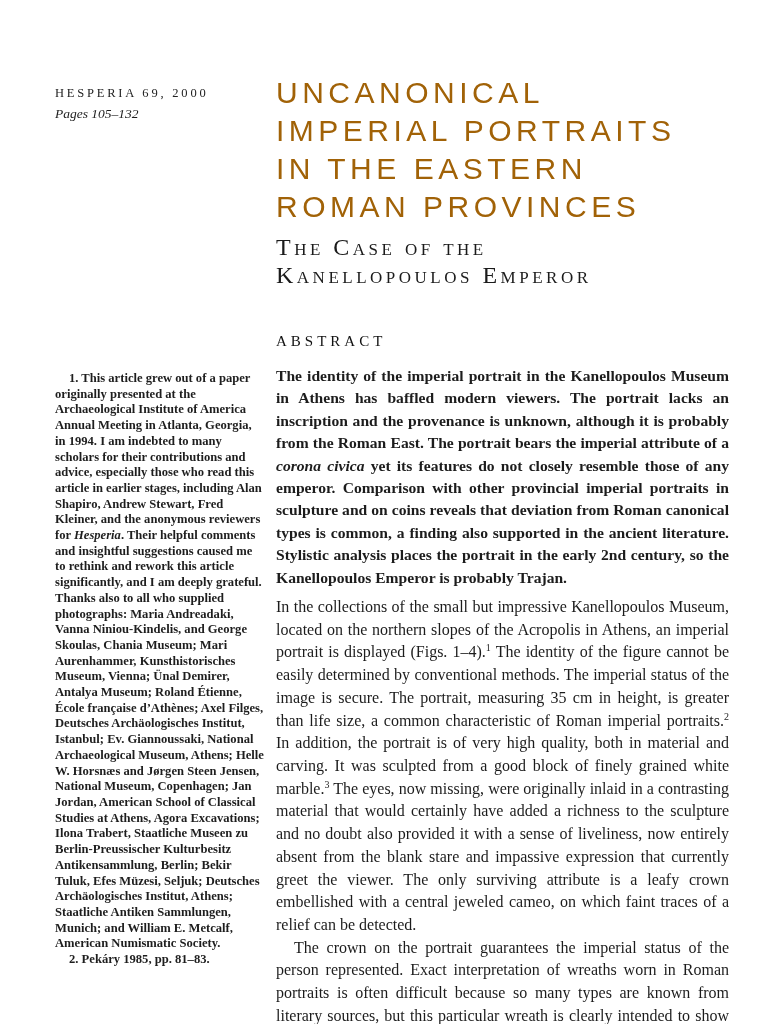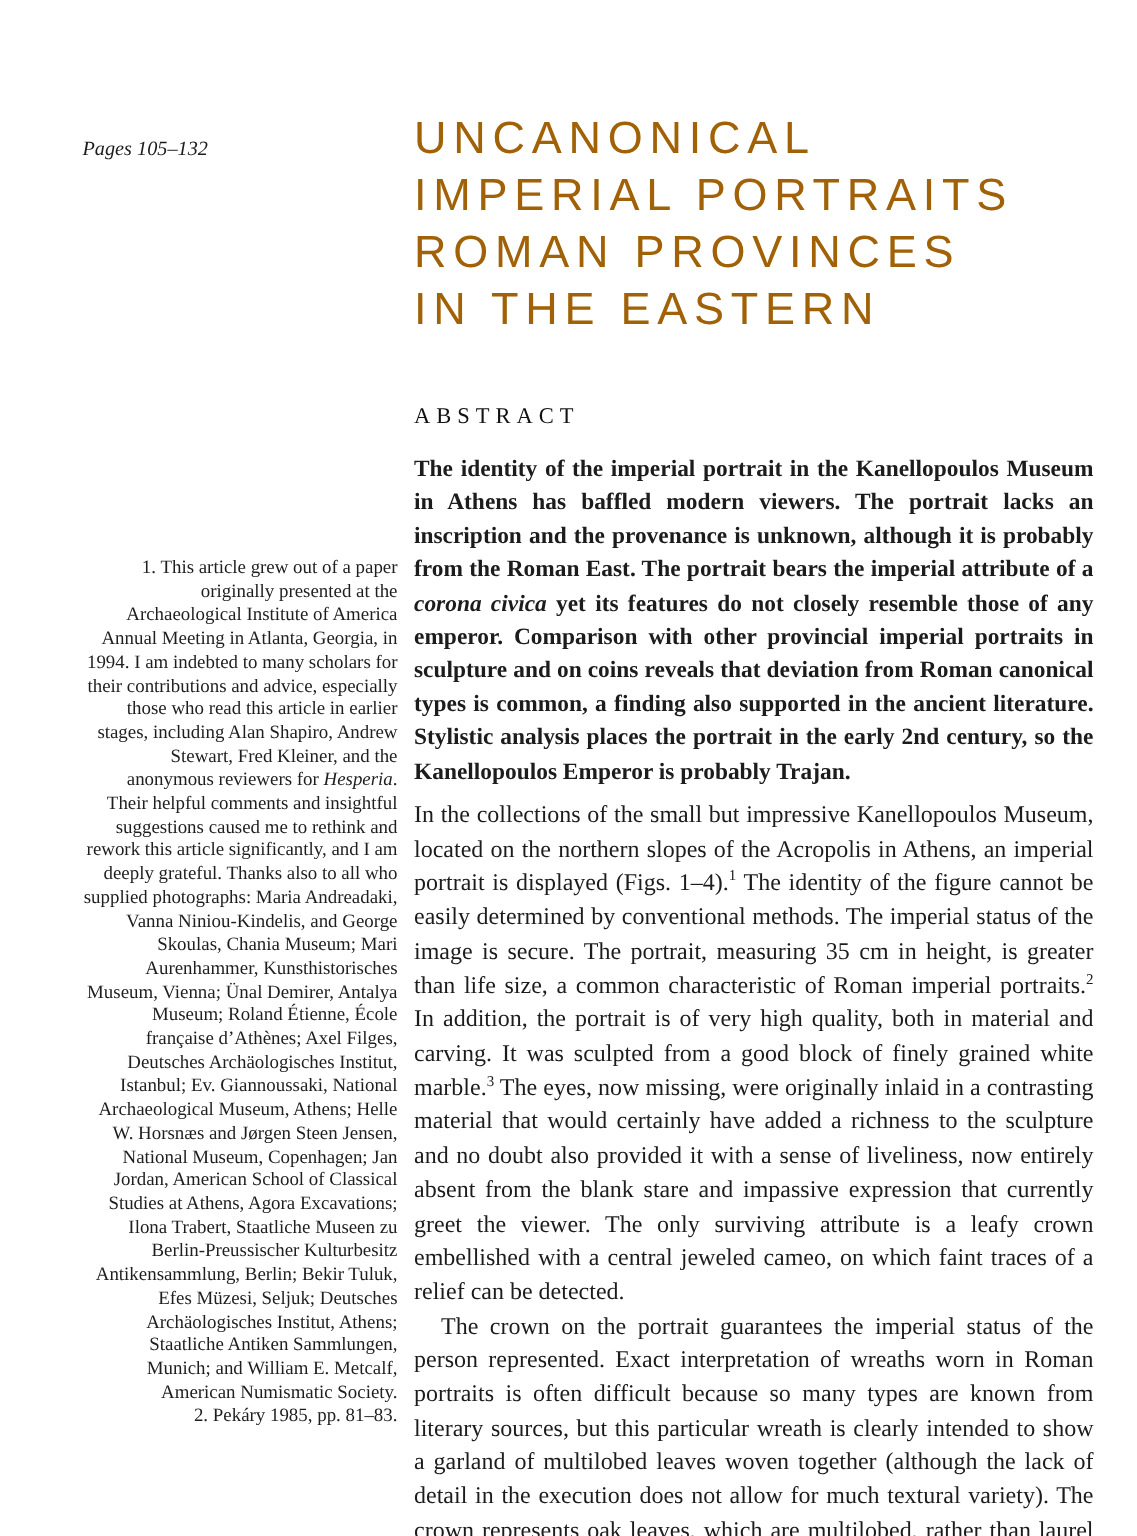--- a/index.html
+++ b/index.html
@@ -17,21 +17,22 @@
   
   .masthead { position: absolute; left: 55px; top: 86px; width: 212px; }
   .journal {
     font-size: 12.5px; letter-spacing: 2.8px; color: #222;
   }
   .pages { font-style: italic; font-size: 13.5px; margin-top: 5px; }
 
   .footnotes {
     position: absolute; left: 55px; top: 371px; width: 210px;
     font-size: 12.6px; line-height: 15.7px; color: #1e1e1e;
-    text-align: right;
+    text-align: left;
+    font-weight: bold;
   }
   .footnotes p { margin: 0; text-indent: 14px; }
 
   
   .rightcol { position: absolute; left: 276px; top: 74px; width: 453px; }
   .title-line {
     font-family: "Liberation Sans", sans-serif;
     font-weight: 300;
     font-size: 30px;
     letter-spacing: 4.5px;
@@ -67,36 +68,41 @@
     font-size: 16px;
     line-height: 22.7px;
     text-align: justify;
   }
   .body-text p.indent { text-indent: 18px; }
 </style>
 </head>
 <body>
 
 <div class="masthead">
+  <div class="journal">HESPERIA 69, 2000</div>
   <div class="pages">Pages 105–132</div>
 </div>
 
 <div class="footnotes">
   <p><span>1. This article grew out of a paper originally presented at the Archaeological Institute of America Annual Meeting in Atlanta, Georgia, in 1994. I am indebted to many scholars for their contributions and advice, especially those who read this article in earlier stages, including Alan Shapiro, Andrew Stewart, Fred Kleiner, and the anonymous reviewers for </span><span class="it">Hesperia</span><span>. Their helpful comments and insightful suggestions caused me to rethink and rework this article significantly, and I am deeply grateful. Thanks also to all who supplied photographs: Maria Andreadaki, Vanna Niniou-Kindelis, and George Skoulas, Chania Museum; Mari Aurenhammer, Kunsthistorisches Museum, Vienna; Ünal Demirer, Antalya Museum; Roland Étienne, École française d’Athènes; Axel Filges, Deutsches Archäologisches Institut, Istanbul; Ev. Giannoussaki, National Archaeological Museum, Athens; Helle W. Horsnæs and Jørgen Steen Jensen, National Museum, Copenhagen; Jan Jordan, American School of Classical Studies at Athens, Agora Excavations; Ilona Trabert, Staatliche Museen zu Berlin-Preussischer Kulturbesitz Antikensammlung, Berlin; Bekir Tuluk, Efes Müzesi, Seljuk; Deutsches Archäologisches Institut, Athens; Staatliche Antiken Sammlungen, Munich; and William E. Metcalf, American Numismatic Society.</span></p>
   <p><span>2. Pekáry 1985, pp. 81–83.</span></p>
 </div>
 
 <div class="rightcol">
   <div>
     <div class="title-line">UNCANONICAL</div>
     <div class="title-line">IMPERIAL PORTRAITS</div>
+    <div class="title-line">IN THE EASTERN</div>
     <div class="title-line">ROMAN PROVINCES</div>
-    <div class="title-line">IN THE EASTERN</div>
   </div>
 
+  <div class="subtitle">
+    <div class="subtitle-line">The Case of the</div>
+    <div class="subtitle-line">Kanellopoulos Emperor</div>
+  </div>
 
   <div class="abstract-heading">ABSTRACT</div>
 
   <div class="abstract-body"><span>The identity of the imperial portrait in the Kanellopoulos Museum in Athens has baffled modern viewers. The portrait lacks an inscription and the provenance is unknown, although it is probably from the Roman East. The portrait bears the imperial attribute of a </span><span class="it">corona civica</span><span> yet its features do not closely resemble those of any emperor. Comparison with other provincial imperial portraits in sculpture and on coins reveals that deviation from Roman canonical types is common, a finding also supported in the ancient literature. Stylistic analysis places the portrait in the early 2nd century, so the Kanellopoulos Emperor is probably Trajan.</span></div>
 
   <div class="body-text">
     <p><span>In the collections of the small but impressive Kanellopoulos Museum, located on the northern slopes of the Acropolis in Athens, an imperial portrait is displayed (Figs. 1–4).</span><sup>1</sup><span> The identity of the figure cannot be easily determined by conventional methods. The imperial status of the image is secure. The portrait, measuring 35 cm in height, is greater than life size, a common characteristic of Roman imperial portraits.</span><sup>2</sup><span> In addition, the portrait is of very high quality, both in material and carving. It was sculpted from a good block of finely grained white marble.</span><sup>3</sup><span> The eyes, now missing, were originally inlaid in a contrasting material that would certainly have added a richness to the sculpture and no doubt also provided it with a sense of liveliness, now entirely absent from the blank stare and impassive expression that currently greet the viewer. The only surviving attribute is a leafy crown embellished with a central jeweled cameo, on which faint traces of a relief can be detected.</span></p>
     <p class="indent"><span>The crown on the portrait guarantees the imperial status of the person represented. Exact interpretation of wreaths worn in Roman portraits is often difficult because so many types are known from literary sources, but this particular wreath is clearly intended to show a garland of multilobed leaves woven together (although the lack of detail in the execution does not allow for much textural variety). The crown represents oak leaves, which are multilobed, rather than laurel leaves, which have a single lobe and are the only other type of leaf regularly used in Roman crowns. Oak leaves were used in the </span></p>
   </div>
 </div>

